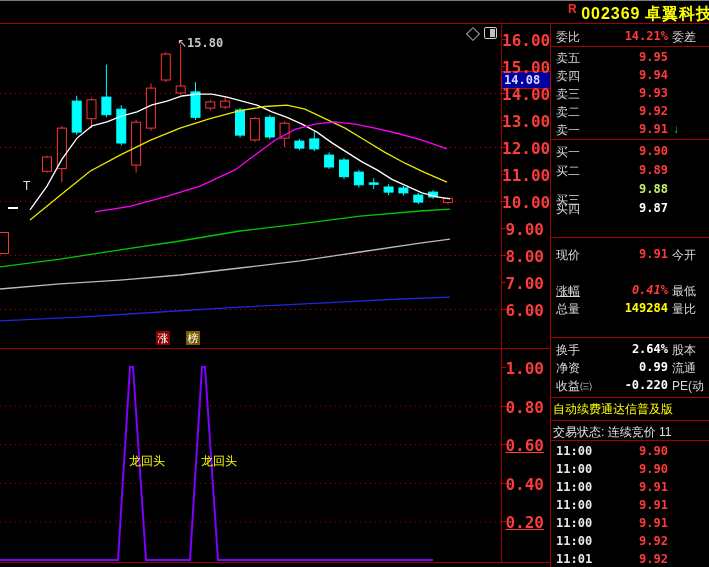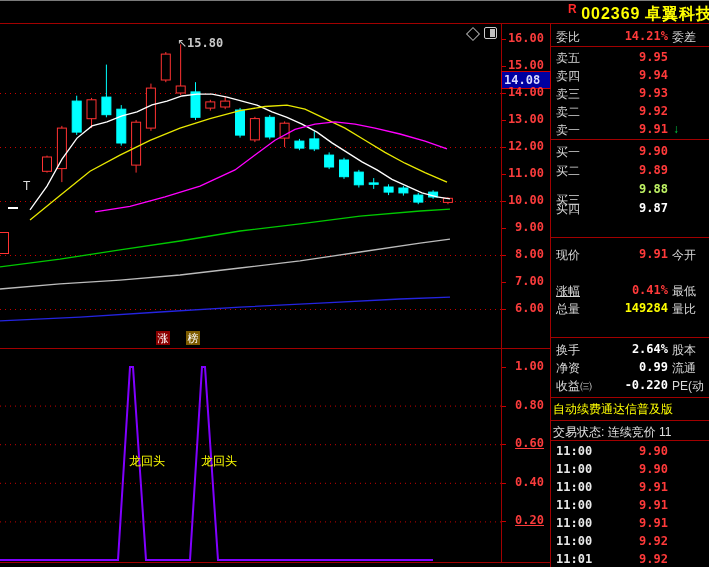--- a/index.html
+++ b/index.html
@@ -7,21 +7,21 @@
           font-family:"Liberation Sans","DejaVu Sans",sans-serif;}
   .num{font-family:"DejaVu Sans Mono",monospace;font-weight:bold;}
   #topline{position:absolute;left:0;top:0;width:709px;height:1px;background:#7a7a7a;}
   #toolbar{position:absolute;left:236px;top:2px;height:20px;display:flex;border-left:1px solid #a20000;}
   .tbtn{color:#e0e0e0;font-size:12px;line-height:20px;padding:0 7px;border-right:1px solid #a20000;
         white-space:nowrap;cursor:default;}
   #title-area{position:absolute;left:568px;top:2px;white-space:nowrap;}
   #r-marker{color:#ff2a2a;font:bold 12px "Liberation Sans",sans-serif;vertical-align:6px;}
   .title-yellow{color:#ffff00;font:bold 16px "Liberation Sans",sans-serif;letter-spacing:1px;}
   #gfx{position:absolute;left:0;top:0;pointer-events:none;}
-  .axis-label{position:absolute;left:502px;width:42px;text-align:right;color:#fa3c3c;font-size:12px;}
+  .axis-label{position:absolute;left:502px;width:42px;text-align:right;color:#fa3c3c;font-size:16px;}
   .axis-tick{position:absolute;left:502px;width:4px;height:1px;background:#c80000;}
   #px-highlight{position:absolute;left:501px;top:71px;width:46px;height:16px;background:#0000a0;
         border:1px solid #cc0000;color:#d8d8ff;font-size:12px;line-height:16px;padding-left:2px;}
   #annotation{position:absolute;left:177px;top:36px;color:#c8c8c8;font-size:12px;white-space:nowrap;}
   #t-marker{position:absolute;left:23px;top:179px;color:#dddddd;font-size:12px;}
   #white-dash{position:absolute;left:8px;top:207px;width:10px;height:2px;background:#ffffff;}
   #edge-candle{position:absolute;left:-3px;top:232px;width:10px;height:20px;border:1px solid #ff3232;}
   .badge{position:absolute;top:331px;width:14px;height:14px;color:#fff;font-size:11px;line-height:14px;
          text-align:center;cursor:default;}
   #badge-zhang{left:156px;}
@@ -240,21 +240,21 @@
         <span class="pvalue num" style="top: 2px; color: rgb(255, 255, 255);">9.87</span>
       </div>
       <div class="psep" style="top: 237px;"></div>
       <div class="prow" style="top: 245px; height: 18px;">
         <span class="plabel" style="top: 2px;">现价</span>
         <span class="pvalue num" style="top: 2px; color: rgb(255, 58, 58);">9.91</span>
         <span class="prlabel" style="top: 2px;">今开</span>
       </div>
       <div class="prow" style="top: 281px; height: 18px;">
         <span class="plabel" style="top: 2px; text-decoration: underline;">涨幅</span>
-        <span class="pvalue num" style="top: 2px; color: rgb(255, 58, 58);">0.41%</span>
+        <span class="pvalue num" style="top: 2px; color: rgb(255, 58, 58); font-style: italic;">0.41%</span>
         <span class="prlabel" style="top: 2px;">最低</span>
       </div>
       <div class="prow" style="top: 299px; height: 18px;">
         <span class="plabel" style="top: 2px;">总量</span>
         <span class="pvalue num" style="top: 2px; color: rgb(255, 255, 0);">149284</span>
         <span class="prlabel" style="top: 2px;">量比</span>
       </div>
       <div class="psep" style="top: 337px;"></div>
       <div class="prow" style="top: 340px; height: 18px;">
         <span class="plabel" style="top: 2px;">换手</span>

